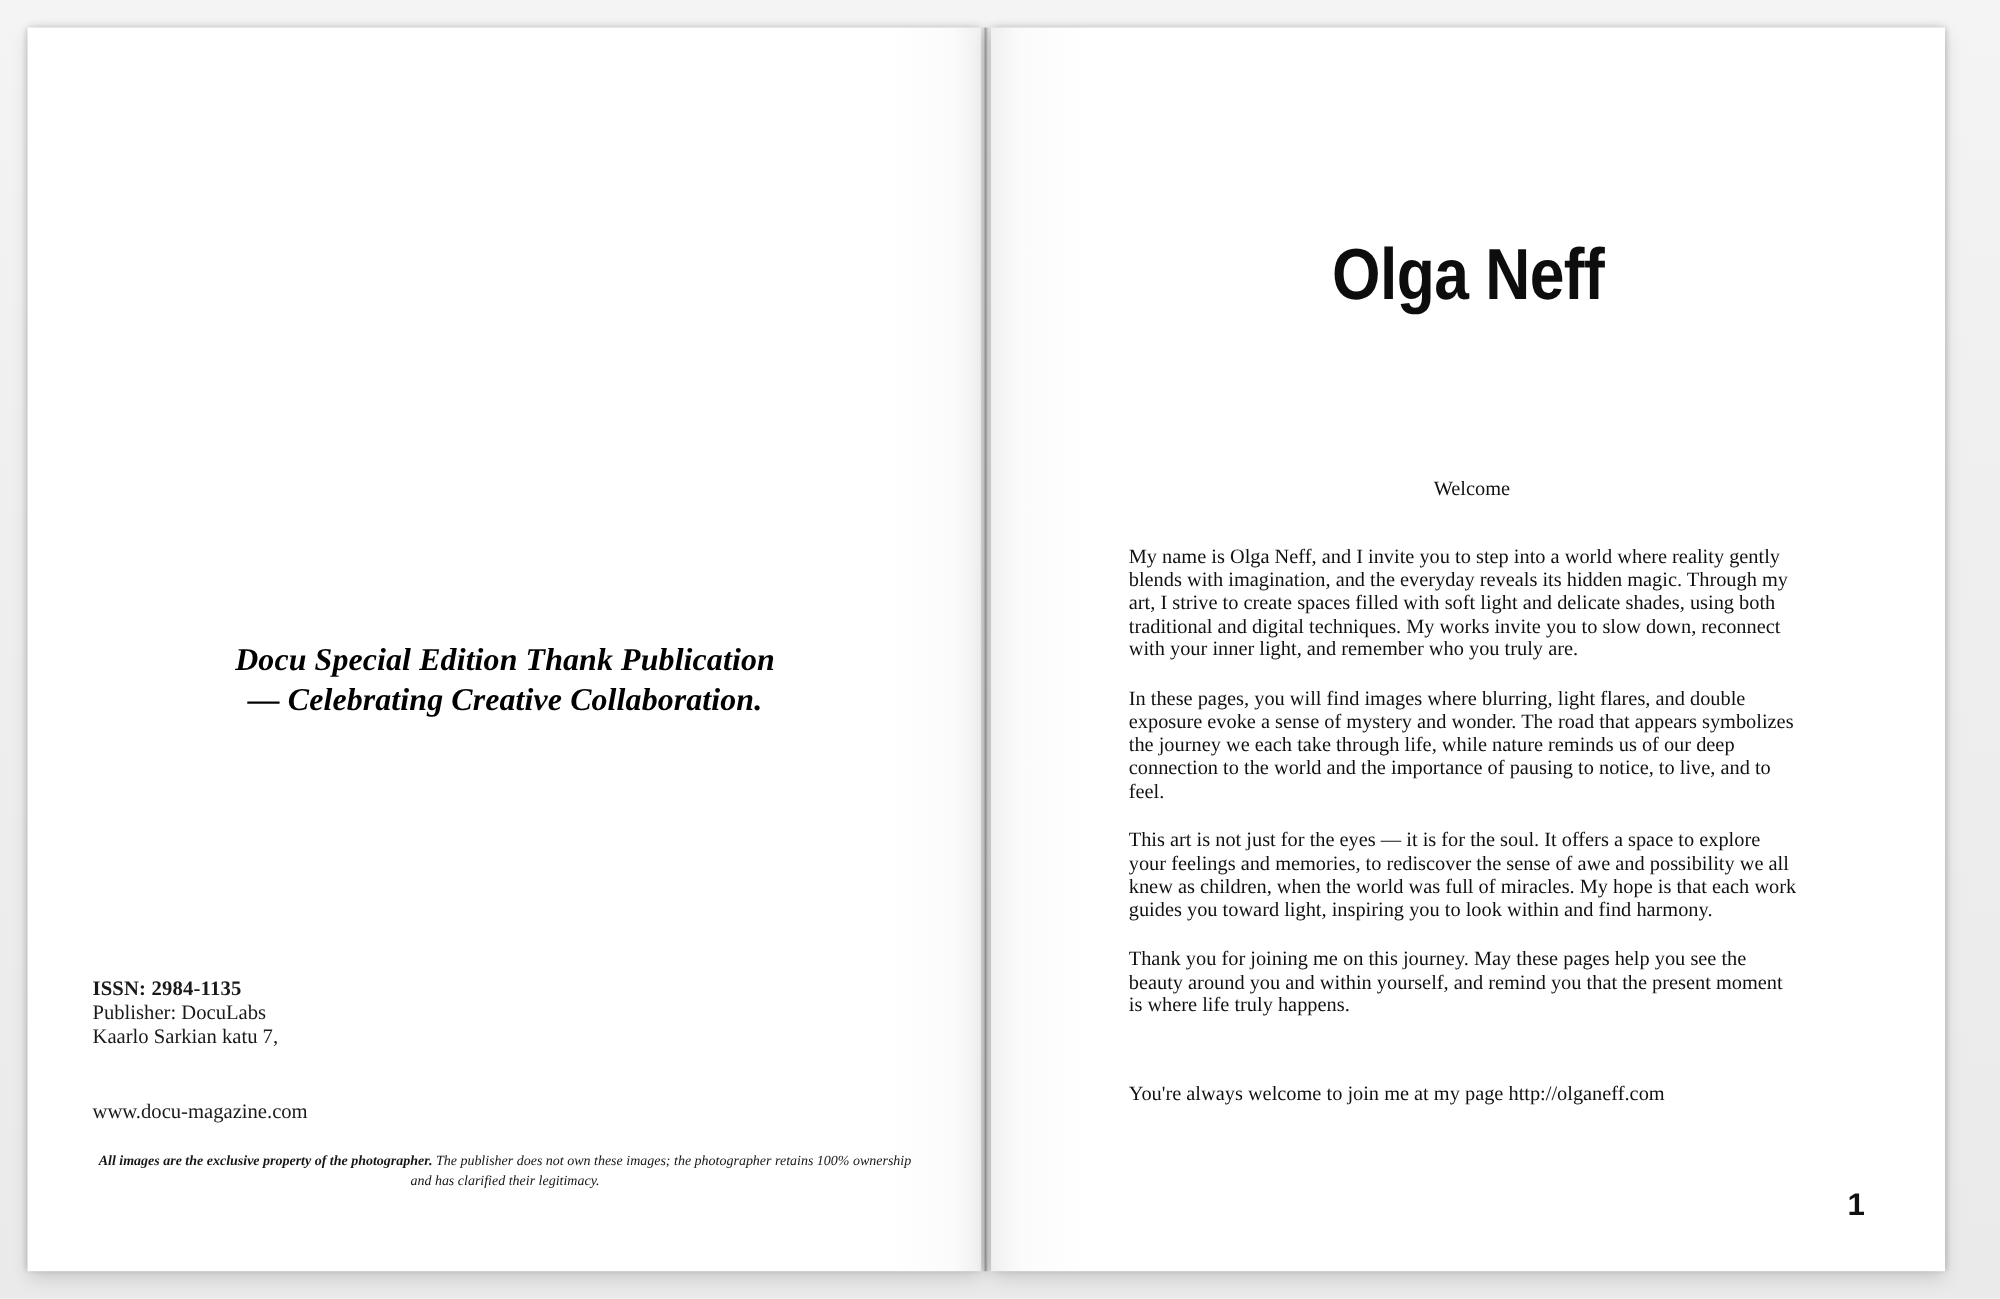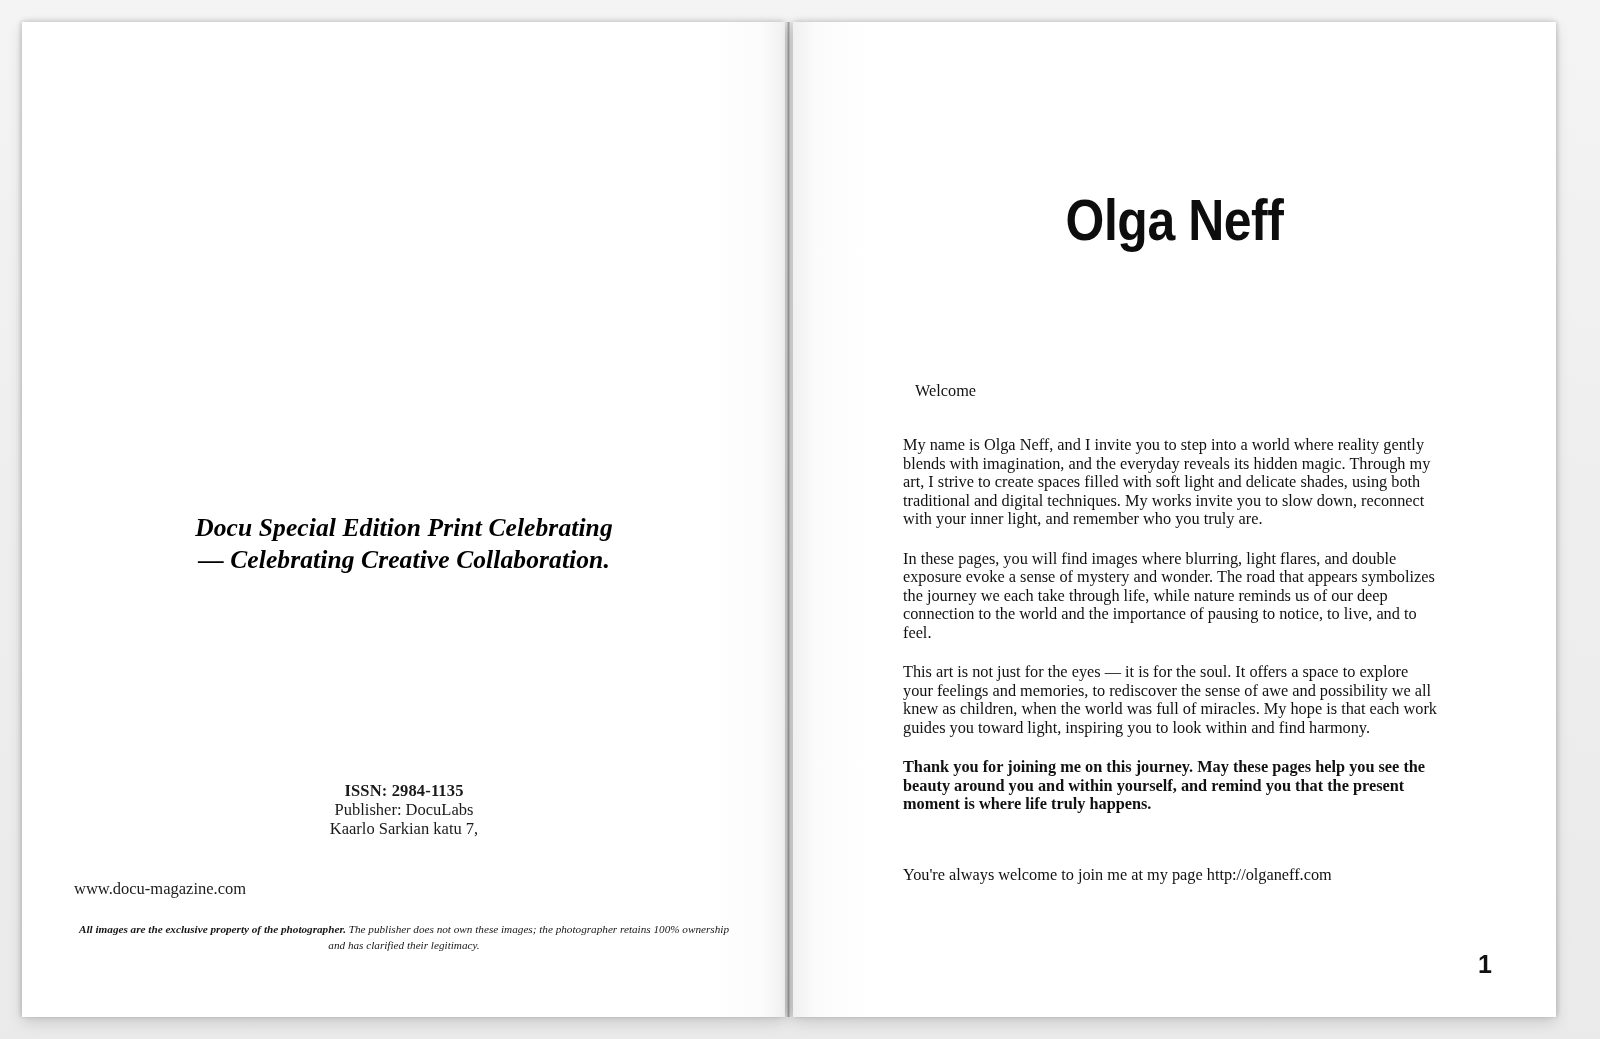--- a/index.html
+++ b/index.html
@@ -96,21 +96,20 @@
     line-height: 1.25;
     color: #000000;
     letter-spacing: 0.1px;
   }
 
   .imprint-block {
     position: absolute;
     top: 760px;
     left: 52px;
     width: 660px;
-    text-align: center;
     font-size: 16.5px;
     line-height: 1.14;
     color: #1a1a1a;
   }
   .imprint-issn {
     font-weight: bold;
     letter-spacing: 0.15px;
   }
   .imprint-line { white-space: nowrap; }
 
@@ -162,27 +161,27 @@
     top: 360px;
     left: 110px;
     width: 537px;
     font-family: "Liberation Serif", "DejaVu Serif", serif;
     font-size: 16.3px;
     line-height: 1.135;
     color: #111111;
   }
   .statement .greeting {
     margin: 0 0 36px 12px;
+    text-align: center;
   }
   .statement p {
     margin: 16px 0 21px 0;
   }
   .statement p.last {
     margin-bottom: 0;
-    font-weight: bold;
   }
   .statement .outro {
     margin: 52px 0 0 0;
   }
 
   .page-number {
     position: absolute;
     right: 64px;
     bottom: 40px;
     font-family: "Liberation Sans Narrow", "Liberation Sans", "DejaVu Sans", sans-serif;
@@ -194,21 +193,21 @@
 </style>
 </head>
 <body>
 
 <div class="spread">
 
   <div class="page page-left">
     <div class="left-inner">
 
       <div class="imprint-title">
-        <div>Docu Special Edition Print Celebrating</div>
+        <div>Docu Special Edition Thank Publication</div>
         <div>— Celebrating Creative Collaboration.</div>
       </div>
 
       <div class="imprint-block">
         <div class="imprint-issn imprint-line">ISSN: 2984-1135</div>
         <div class="imprint-line">Publisher: DocuLabs</div>
         <div class="imprint-line">Kaarlo Sarkian katu 7,</div>
       </div>
 
       <div class="imprint-web">www.docu-magazine.com</div>

